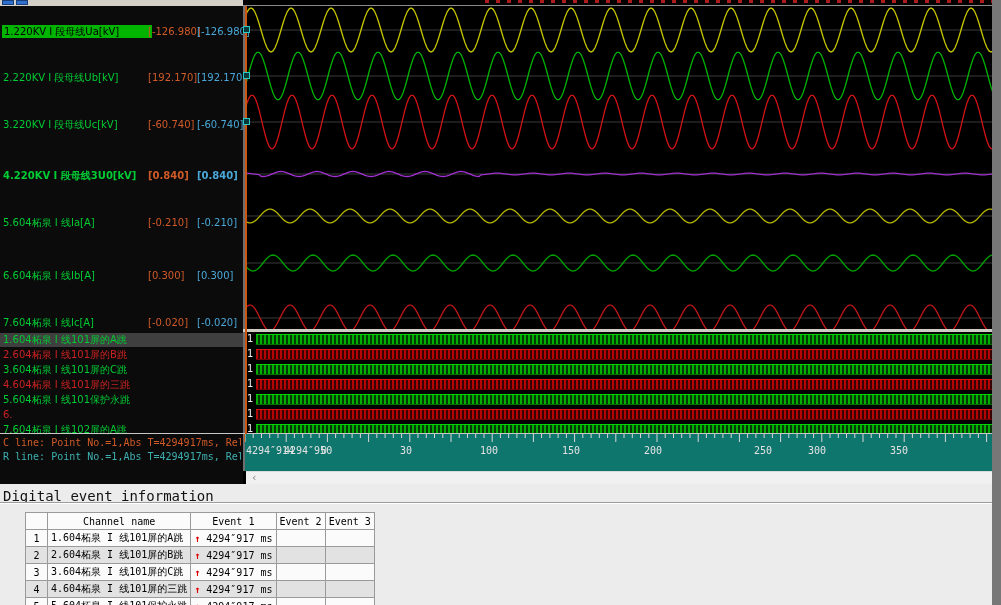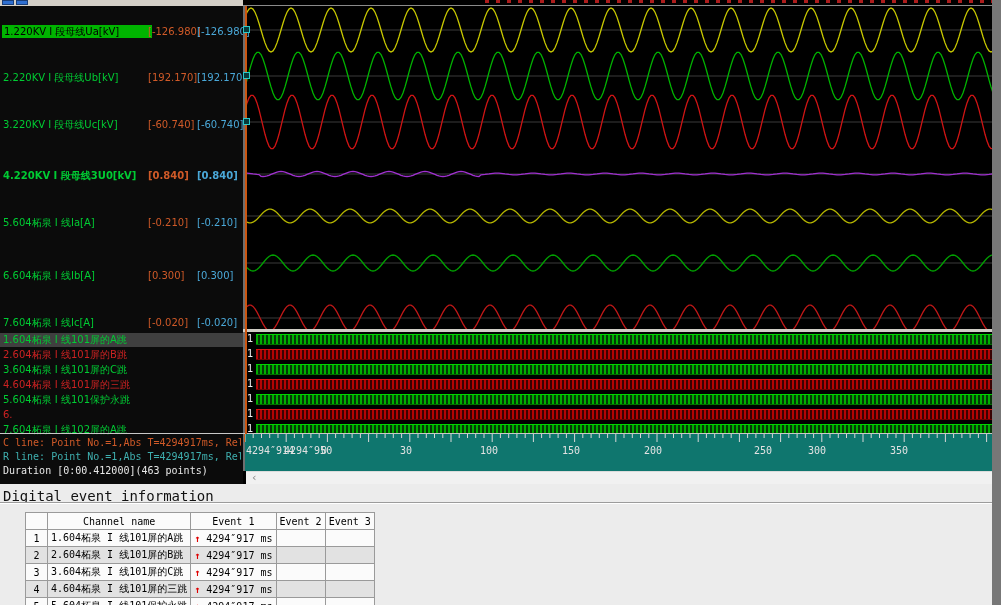--- a/index.html
+++ b/index.html
@@ -136,21 +136,20 @@
       <div class="d-row" style="top: 348px;"><span class="lbl" style="color: rgb(204, 34, 34);">2.604柘泉 I 线101屏的B跳</span></div>
       <div class="d-row" style="top: 363px;"><span class="lbl" style="color: rgb(0, 204, 51);">3.604柘泉 I 线101屏的C跳</span></div>
       <div class="d-row" style="top: 378px;"><span class="lbl" style="color: rgb(204, 34, 34);">4.604柘泉 I 线101屏的三跳</span></div>
       <div class="d-row" style="top: 393px;"><span class="lbl" style="color: rgb(0, 204, 51);">5.604柘泉 I 线101保护永跳</span></div>
       <div class="d-row" style="top: 408px;"><span class="lbl" style="color: rgb(204, 34, 34);">6.</span></div>
       <div class="d-row" style="top: 423px;"><span class="lbl" style="color: rgb(0, 204, 51);">7.604柘泉 I 线102屏的A跳</span></div>
     </div>
 
   <div class="status-line" style="top: 437px; color: rgb(208, 90, 40);">C line: Point No.=1,Abs T=4294917ms,  Rel T=42949</div>
   <div class="status-line" style="top: 451px; color: rgb(63, 176, 176);">R line: Point No.=1,Abs T=4294917ms,  Rel T=42949</div>
-  <div class="status-line" style="top: 465px; color: rgb(232, 232, 232);">Duration [0:00.412000](463 points)</div>
 
   <div class="v-divider"></div>
 
   <svg class="wave-svg" id="wave-svg" width="756" height="323" viewBox="0 0 756 323">
       <line x1="0" x2="756" y1="24" y2="24" stroke="#3a3a3a" stroke-width="1"></line>
       <path d="M0 11.1 L2 6.2 L4 3.1 L6 2.0 L8 3.1 L10 6.2 L12 11.1 L14 17.2 L16 24.0 L18 30.8 L20 36.9 L22 41.8 L24 44.9 L26 46.0 L28 44.9 L30 41.8 L32 36.9 L34 30.8 L36 24.0 L38 17.2 L40 11.1 L42 6.2 L44 3.1 L46 2.0 L48 3.1 L50 6.2 L52 11.1 L54 17.2 L56 24.0 L58 30.8 L60 36.9 L62 41.8 L64 44.9 L66 46.0 L68 44.9 L70 41.8 L72 36.9 L74 30.8 L76 24.0 L78 17.2 L80 11.1 L82 6.2 L84 3.1 L86 2.0 L88 3.1 L90 6.2 L92 11.1 L94 17.2 L96 24.0 L98 30.8 L100 36.9 L102 41.8 L104 44.9 L106 46.0 L108 44.9 L110 41.8 L112 36.9 L114 30.8 L116 24.0 L118 17.2 L120 11.1 L122 6.2 L124 3.1 L126 2.0 L128 3.1 L130 6.2 L132 11.1 L134 17.2 L136 24.0 L138 30.8 L140 36.9 L142 41.8 L144 44.9 L146 46.0 L148 44.9 L150 41.8 L152 36.9 L154 30.8 L156 24.0 L158 17.2 L160 11.1 L162 6.2 L164 3.1 L166 2.0 L168 3.1 L170 6.2 L172 11.1 L174 17.2 L176 24.0 L178 30.8 L180 36.9 L182 41.8 L184 44.9 L186 46.0 L188 44.9 L190 41.8 L192 36.9 L194 30.8 L196 24.0 L198 17.2 L200 11.1 L202 6.2 L204 3.1 L206 2.0 L208 3.1 L210 6.2 L212 11.1 L214 17.2 L216 24.0 L218 30.8 L220 36.9 L222 41.8 L224 44.9 L226 46.0 L228 44.9 L230 41.8 L232 36.9 L234 30.8 L236 24.0 L238 17.2 L240 11.1 L242 6.2 L244 3.1 L246 2.0 L248 3.1 L250 6.2 L252 11.1 L254 17.2 L256 24.0 L258 30.8 L260 36.9 L262 41.8 L264 44.9 L266 46.0 L268 44.9 L270 41.8 L272 36.9 L274 30.8 L276 24.0 L278 17.2 L280 11.1 L282 6.2 L284 3.1 L286 2.0 L288 3.1 L290 6.2 L292 11.1 L294 17.2 L296 24.0 L298 30.8 L300 36.9 L302 41.8 L304 44.9 L306 46.0 L308 44.9 L310 41.8 L312 36.9 L314 30.8 L316 24.0 L318 17.2 L320 11.1 L322 6.2 L324 3.1 L326 2.0 L328 3.1 L330 6.2 L332 11.1 L334 17.2 L336 24.0 L338 30.8 L340 36.9 L342 41.8 L344 44.9 L346 46.0 L348 44.9 L350 41.8 L352 36.9 L354 30.8 L356 24.0 L358 17.2 L360 11.1 L362 6.2 L364 3.1 L366 2.0 L368 3.1 L370 6.2 L372 11.1 L374 17.2 L376 24.0 L378 30.8 L380 36.9 L382 41.8 L384 44.9 L386 46.0 L388 44.9 L390 41.8 L392 36.9 L394 30.8 L396 24.0 L398 17.2 L400 11.1 L402 6.2 L404 3.1 L406 2.0 L408 3.1 L410 6.2 L412 11.1 L414 17.2 L416 24.0 L418 30.8 L420 36.9 L422 41.8 L424 44.9 L426 46.0 L428 44.9 L430 41.8 L432 36.9 L434 30.8 L436 24.0 L438 17.2 L440 11.1 L442 6.2 L444 3.1 L446 2.0 L448 3.1 L450 6.2 L452 11.1 L454 17.2 L456 24.0 L458 30.8 L460 36.9 L462 41.8 L464 44.9 L466 46.0 L468 44.9 L470 41.8 L472 36.9 L474 30.8 L476 24.0 L478 17.2 L480 11.1 L482 6.2 L484 3.1 L486 2.0 L488 3.1 L490 6.2 L492 11.1 L494 17.2 L496 24.0 L498 30.8 L500 36.9 L502 41.8 L504 44.9 L506 46.0 L508 44.9 L510 41.8 L512 36.9 L514 30.8 L516 24.0 L518 17.2 L520 11.1 L522 6.2 L524 3.1 L526 2.0 L528 3.1 L530 6.2 L532 11.1 L534 17.2 L536 24.0 L538 30.8 L540 36.9 L542 41.8 L544 44.9 L546 46.0 L548 44.9 L550 41.8 L552 36.9 L554 30.8 L556 24.0 L558 17.2 L560 11.1 L562 6.2 L564 3.1 L566 2.0 L568 3.1 L570 6.2 L572 11.1 L574 17.2 L576 24.0 L578 30.8 L580 36.9 L582 41.8 L584 44.9 L586 46.0 L588 44.9 L590 41.8 L592 36.9 L594 30.8 L596 24.0 L598 17.2 L600 11.1 L602 6.2 L604 3.1 L606 2.0 L608 3.1 L610 6.2 L612 11.1 L614 17.2 L616 24.0 L618 30.8 L620 36.9 L622 41.8 L624 44.9 L626 46.0 L628 44.9 L630 41.8 L632 36.9 L634 30.8 L636 24.0 L638 17.2 L640 11.1 L642 6.2 L644 3.1 L646 2.0 L648 3.1 L650 6.2 L652 11.1 L654 17.2 L656 24.0 L658 30.8 L660 36.9 L662 41.8 L664 44.9 L666 46.0 L668 44.9 L670 41.8 L672 36.9 L674 30.8 L676 24.0 L678 17.2 L680 11.1 L682 6.2 L684 3.1 L686 2.0 L688 3.1 L690 6.2 L692 11.1 L694 17.2 L696 24.0 L698 30.8 L700 36.9 L702 41.8 L704 44.9 L706 46.0 L708 44.9 L710 41.8 L712 36.9 L714 30.8 L716 24.0 L718 17.2 L720 11.1 L722 6.2 L724 3.1 L726 2.0 L728 3.1 L730 6.2 L732 11.1 L734 17.2 L736 24.0 L738 30.8 L740 36.9 L742 41.8 L744 44.9 L746 46.0 L748 44.9 L750 41.8 L752 36.9 L754 30.8 L756 24.0 " fill="none" stroke="#c8c800" stroke-width="1.3"></path>
       <line x1="0" x2="756" y1="70" y2="70" stroke="#3a3a3a" stroke-width="1"></line>
       <path d="M0 80.9 L2 73.8 L4 66.2 L6 59.1 L8 53.0 L10 48.6 L12 46.3 L14 46.3 L16 48.6 L18 53.0 L20 59.1 L22 66.2 L24 73.8 L26 80.9 L28 87.0 L30 91.4 L32 93.7 L34 93.7 L36 91.4 L38 87.0 L40 80.9 L42 73.8 L44 66.2 L46 59.1 L48 53.0 L50 48.6 L52 46.3 L54 46.3 L56 48.6 L58 53.0 L60 59.1 L62 66.2 L64 73.8 L66 80.9 L68 87.0 L70 91.4 L72 93.7 L74 93.7 L76 91.4 L78 87.0 L80 80.9 L82 73.8 L84 66.2 L86 59.1 L88 53.0 L90 48.6 L92 46.3 L94 46.3 L96 48.6 L98 53.0 L100 59.1 L102 66.2 L104 73.8 L106 80.9 L108 87.0 L110 91.4 L112 93.7 L114 93.7 L116 91.4 L118 87.0 L120 80.9 L122 73.8 L124 66.2 L126 59.1 L128 53.0 L130 48.6 L132 46.3 L134 46.3 L136 48.6 L138 53.0 L140 59.1 L142 66.2 L144 73.8 L146 80.9 L148 87.0 L150 91.4 L152 93.7 L154 93.7 L156 91.4 L158 87.0 L160 80.9 L162 73.8 L164 66.2 L166 59.1 L168 53.0 L170 48.6 L172 46.3 L174 46.3 L176 48.6 L178 53.0 L180 59.1 L182 66.2 L184 73.8 L186 80.9 L188 87.0 L190 91.4 L192 93.7 L194 93.7 L196 91.4 L198 87.0 L200 80.9 L202 73.8 L204 66.2 L206 59.1 L208 53.0 L210 48.6 L212 46.3 L214 46.3 L216 48.6 L218 53.0 L220 59.1 L222 66.2 L224 73.8 L226 80.9 L228 87.0 L230 91.4 L232 93.7 L234 93.7 L236 91.4 L238 87.0 L240 80.9 L242 73.8 L244 66.2 L246 59.1 L248 53.0 L250 48.6 L252 46.3 L254 46.3 L256 48.6 L258 53.0 L260 59.1 L262 66.2 L264 73.8 L266 80.9 L268 87.0 L270 91.4 L272 93.7 L274 93.7 L276 91.4 L278 87.0 L280 80.9 L282 73.8 L284 66.2 L286 59.1 L288 53.0 L290 48.6 L292 46.3 L294 46.3 L296 48.6 L298 53.0 L300 59.1 L302 66.2 L304 73.8 L306 80.9 L308 87.0 L310 91.4 L312 93.7 L314 93.7 L316 91.4 L318 87.0 L320 80.9 L322 73.8 L324 66.2 L326 59.1 L328 53.0 L330 48.6 L332 46.3 L334 46.3 L336 48.6 L338 53.0 L340 59.1 L342 66.2 L344 73.8 L346 80.9 L348 87.0 L350 91.4 L352 93.7 L354 93.7 L356 91.4 L358 87.0 L360 80.9 L362 73.8 L364 66.2 L366 59.1 L368 53.0 L370 48.6 L372 46.3 L374 46.3 L376 48.6 L378 53.0 L380 59.1 L382 66.2 L384 73.8 L386 80.9 L388 87.0 L390 91.4 L392 93.7 L394 93.7 L396 91.4 L398 87.0 L400 80.9 L402 73.8 L404 66.2 L406 59.1 L408 53.0 L410 48.6 L412 46.3 L414 46.3 L416 48.6 L418 53.0 L420 59.1 L422 66.2 L424 73.8 L426 80.9 L428 87.0 L430 91.4 L432 93.7 L434 93.7 L436 91.4 L438 87.0 L440 80.9 L442 73.8 L444 66.2 L446 59.1 L448 53.0 L450 48.6 L452 46.3 L454 46.3 L456 48.6 L458 53.0 L460 59.1 L462 66.2 L464 73.8 L466 80.9 L468 87.0 L470 91.4 L472 93.7 L474 93.7 L476 91.4 L478 87.0 L480 80.9 L482 73.8 L484 66.2 L486 59.1 L488 53.0 L490 48.6 L492 46.3 L494 46.3 L496 48.6 L498 53.0 L500 59.1 L502 66.2 L504 73.8 L506 80.9 L508 87.0 L510 91.4 L512 93.7 L514 93.7 L516 91.4 L518 87.0 L520 80.9 L522 73.8 L524 66.2 L526 59.1 L528 53.0 L530 48.6 L532 46.3 L534 46.3 L536 48.6 L538 53.0 L540 59.1 L542 66.2 L544 73.8 L546 80.9 L548 87.0 L550 91.4 L552 93.7 L554 93.7 L556 91.4 L558 87.0 L560 80.9 L562 73.8 L564 66.2 L566 59.1 L568 53.0 L570 48.6 L572 46.3 L574 46.3 L576 48.6 L578 53.0 L580 59.1 L582 66.2 L584 73.8 L586 80.9 L588 87.0 L590 91.4 L592 93.7 L594 93.7 L596 91.4 L598 87.0 L600 80.9 L602 73.8 L604 66.2 L606 59.1 L608 53.0 L610 48.6 L612 46.3 L614 46.3 L616 48.6 L618 53.0 L620 59.1 L622 66.2 L624 73.8 L626 80.9 L628 87.0 L630 91.4 L632 93.7 L634 93.7 L636 91.4 L638 87.0 L640 80.9 L642 73.8 L644 66.2 L646 59.1 L648 53.0 L650 48.6 L652 46.3 L654 46.3 L656 48.6 L658 53.0 L660 59.1 L662 66.2 L664 73.8 L666 80.9 L668 87.0 L670 91.4 L672 93.7 L674 93.7 L676 91.4 L678 87.0 L680 80.9 L682 73.8 L684 66.2 L686 59.1 L688 53.0 L690 48.6 L692 46.3 L694 46.3 L696 48.6 L698 53.0 L700 59.1 L702 66.2 L704 73.8 L706 80.9 L708 87.0 L710 91.4 L712 93.7 L714 93.7 L716 91.4 L718 87.0 L720 80.9 L722 73.8 L724 66.2 L726 59.1 L728 53.0 L730 48.6 L732 46.3 L734 46.3 L736 48.6 L738 53.0 L740 59.1 L742 66.2 L744 73.8 L746 80.9 L748 87.0 L750 91.4 L752 93.7 L754 93.7 L756 91.4 " fill="none" stroke="#00b400" stroke-width="1.3"></path>
       <line x1="0" x2="756" y1="116" y2="116" stroke="#3a3a3a" stroke-width="1"></line>
       <path d="M0 103.7 L2 96.9 L4 91.9 L6 89.3 L8 89.3 L10 91.9 L12 96.9 L14 103.7 L16 111.8 L18 120.2 L20 128.3 L22 135.1 L24 140.1 L26 142.7 L28 142.7 L30 140.1 L32 135.1 L34 128.3 L36 120.2 L38 111.8 L40 103.7 L42 96.9 L44 91.9 L46 89.3 L48 89.3 L50 91.9 L52 96.9 L54 103.7 L56 111.8 L58 120.2 L60 128.3 L62 135.1 L64 140.1 L66 142.7 L68 142.7 L70 140.1 L72 135.1 L74 128.3 L76 120.2 L78 111.8 L80 103.7 L82 96.9 L84 91.9 L86 89.3 L88 89.3 L90 91.9 L92 96.9 L94 103.7 L96 111.8 L98 120.2 L100 128.3 L102 135.1 L104 140.1 L106 142.7 L108 142.7 L110 140.1 L112 135.1 L114 128.3 L116 120.2 L118 111.8 L120 103.7 L122 96.9 L124 91.9 L126 89.3 L128 89.3 L130 91.9 L132 96.9 L134 103.7 L136 111.8 L138 120.2 L140 128.3 L142 135.1 L144 140.1 L146 142.7 L148 142.7 L150 140.1 L152 135.1 L154 128.3 L156 120.2 L158 111.8 L160 103.7 L162 96.9 L164 91.9 L166 89.3 L168 89.3 L170 91.9 L172 96.9 L174 103.7 L176 111.8 L178 120.2 L180 128.3 L182 135.1 L184 140.1 L186 142.7 L188 142.7 L190 140.1 L192 135.1 L194 128.3 L196 120.2 L198 111.8 L200 103.7 L202 96.9 L204 91.9 L206 89.3 L208 89.3 L210 91.9 L212 96.9 L214 103.7 L216 111.8 L218 120.2 L220 128.3 L222 135.1 L224 140.1 L226 142.7 L228 142.7 L230 140.1 L232 135.1 L234 128.3 L236 120.2 L238 111.8 L240 103.7 L242 96.9 L244 91.9 L246 89.3 L248 89.3 L250 91.9 L252 96.9 L254 103.7 L256 111.8 L258 120.2 L260 128.3 L262 135.1 L264 140.1 L266 142.7 L268 142.7 L270 140.1 L272 135.1 L274 128.3 L276 120.2 L278 111.8 L280 103.7 L282 96.9 L284 91.9 L286 89.3 L288 89.3 L290 91.9 L292 96.9 L294 103.7 L296 111.8 L298 120.2 L300 128.3 L302 135.1 L304 140.1 L306 142.7 L308 142.7 L310 140.1 L312 135.1 L314 128.3 L316 120.2 L318 111.8 L320 103.7 L322 96.9 L324 91.9 L326 89.3 L328 89.3 L330 91.9 L332 96.9 L334 103.7 L336 111.8 L338 120.2 L340 128.3 L342 135.1 L344 140.1 L346 142.7 L348 142.7 L350 140.1 L352 135.1 L354 128.3 L356 120.2 L358 111.8 L360 103.7 L362 96.9 L364 91.9 L366 89.3 L368 89.3 L370 91.9 L372 96.9 L374 103.7 L376 111.8 L378 120.2 L380 128.3 L382 135.1 L384 140.1 L386 142.7 L388 142.7 L390 140.1 L392 135.1 L394 128.3 L396 120.2 L398 111.8 L400 103.7 L402 96.9 L404 91.9 L406 89.3 L408 89.3 L410 91.9 L412 96.9 L414 103.7 L416 111.8 L418 120.2 L420 128.3 L422 135.1 L424 140.1 L426 142.7 L428 142.7 L430 140.1 L432 135.1 L434 128.3 L436 120.2 L438 111.8 L440 103.7 L442 96.9 L444 91.9 L446 89.3 L448 89.3 L450 91.9 L452 96.9 L454 103.7 L456 111.8 L458 120.2 L460 128.3 L462 135.1 L464 140.1 L466 142.7 L468 142.7 L470 140.1 L472 135.1 L474 128.3 L476 120.2 L478 111.8 L480 103.7 L482 96.9 L484 91.9 L486 89.3 L488 89.3 L490 91.9 L492 96.9 L494 103.7 L496 111.8 L498 120.2 L500 128.3 L502 135.1 L504 140.1 L506 142.7 L508 142.7 L510 140.1 L512 135.1 L514 128.3 L516 120.2 L518 111.8 L520 103.7 L522 96.9 L524 91.9 L526 89.3 L528 89.3 L530 91.9 L532 96.9 L534 103.7 L536 111.8 L538 120.2 L540 128.3 L542 135.1 L544 140.1 L546 142.7 L548 142.7 L550 140.1 L552 135.1 L554 128.3 L556 120.2 L558 111.8 L560 103.7 L562 96.9 L564 91.9 L566 89.3 L568 89.3 L570 91.9 L572 96.9 L574 103.7 L576 111.8 L578 120.2 L580 128.3 L582 135.1 L584 140.1 L586 142.7 L588 142.7 L590 140.1 L592 135.1 L594 128.3 L596 120.2 L598 111.8 L600 103.7 L602 96.9 L604 91.9 L606 89.3 L608 89.3 L610 91.9 L612 96.9 L614 103.7 L616 111.8 L618 120.2 L620 128.3 L622 135.1 L624 140.1 L626 142.7 L628 142.7 L630 140.1 L632 135.1 L634 128.3 L636 120.2 L638 111.8 L640 103.7 L642 96.9 L644 91.9 L646 89.3 L648 89.3 L650 91.9 L652 96.9 L654 103.7 L656 111.8 L658 120.2 L660 128.3 L662 135.1 L664 140.1 L666 142.7 L668 142.7 L670 140.1 L672 135.1 L674 128.3 L676 120.2 L678 111.8 L680 103.7 L682 96.9 L684 91.9 L686 89.3 L688 89.3 L690 91.9 L692 96.9 L694 103.7 L696 111.8 L698 120.2 L700 128.3 L702 135.1 L704 140.1 L706 142.7 L708 142.7 L710 140.1 L712 135.1 L714 128.3 L716 120.2 L718 111.8 L720 103.7 L722 96.9 L724 91.9 L726 89.3 L728 89.3 L730 91.9 L732 96.9 L734 103.7 L736 111.8 L738 120.2 L740 128.3 L742 135.1 L744 140.1 L746 142.7 L748 142.7 L750 140.1 L752 135.1 L754 128.3 L756 120.2 " fill="none" stroke="#d01414" stroke-width="1.3"></path>

